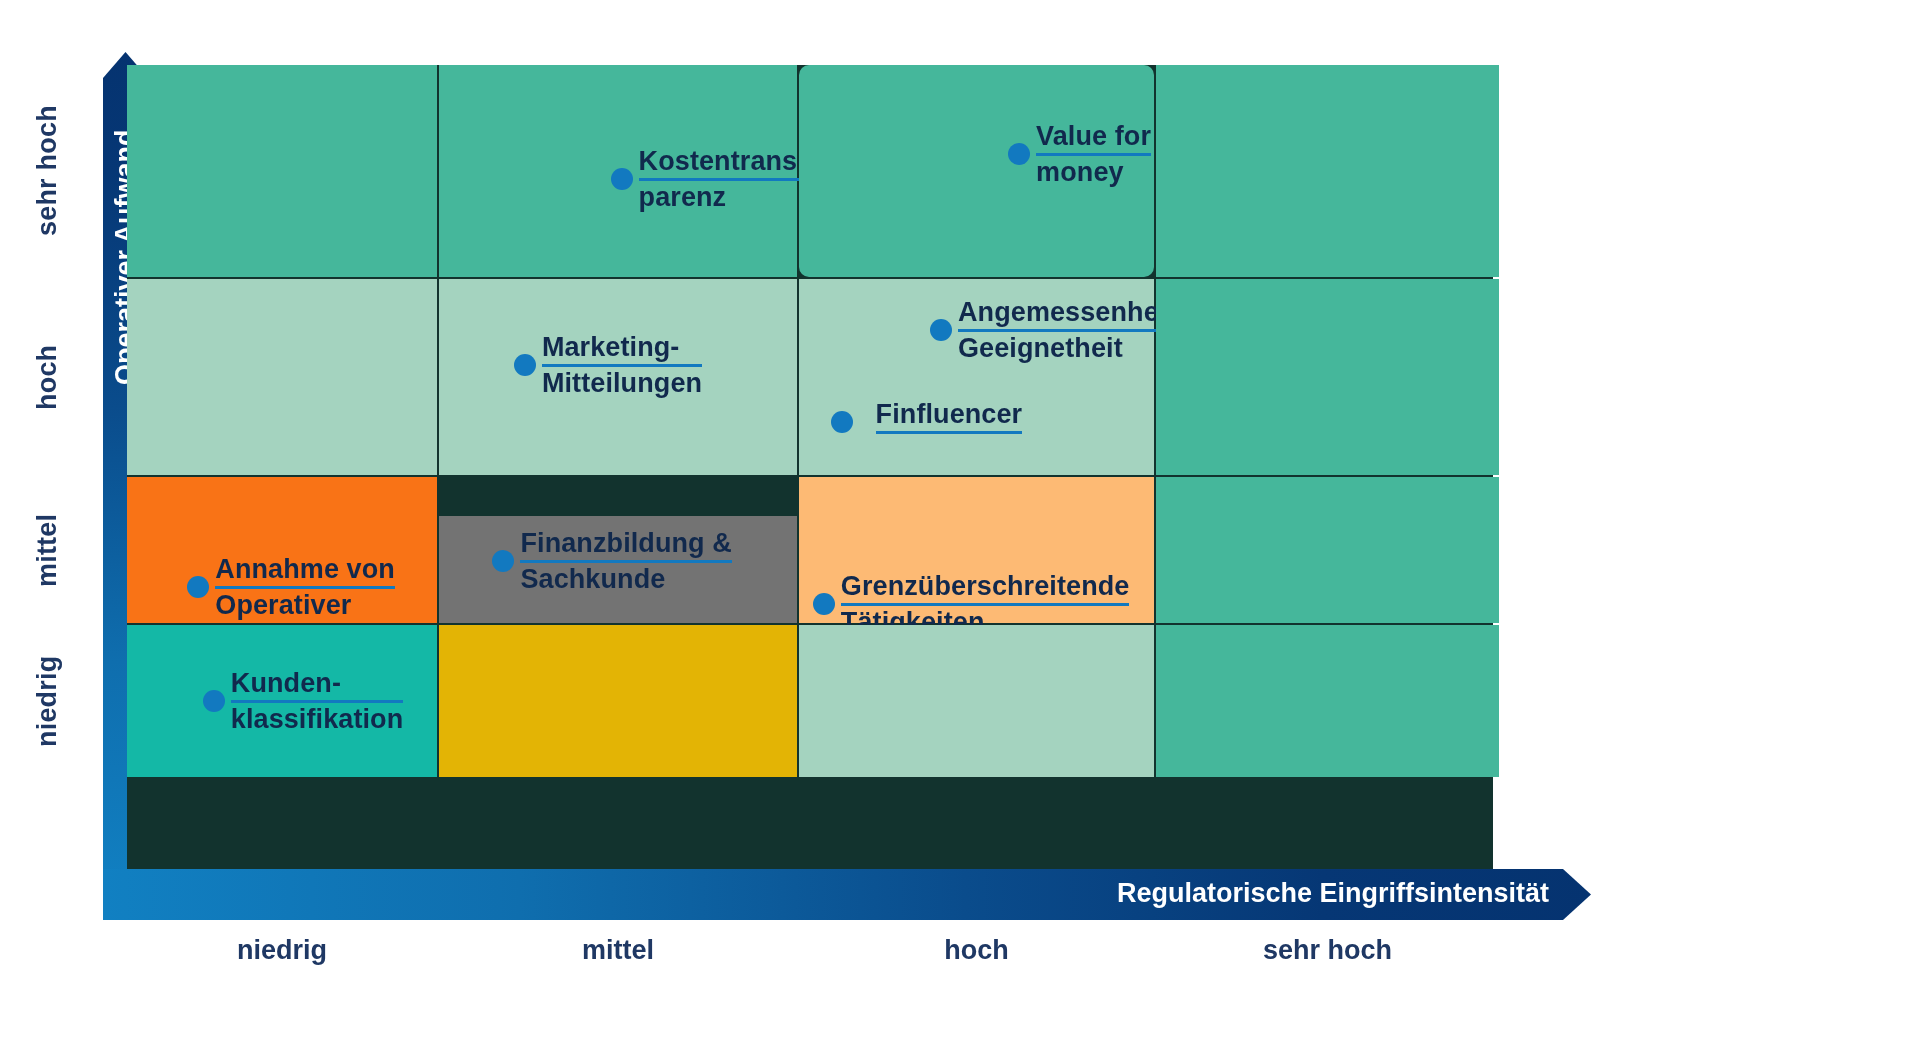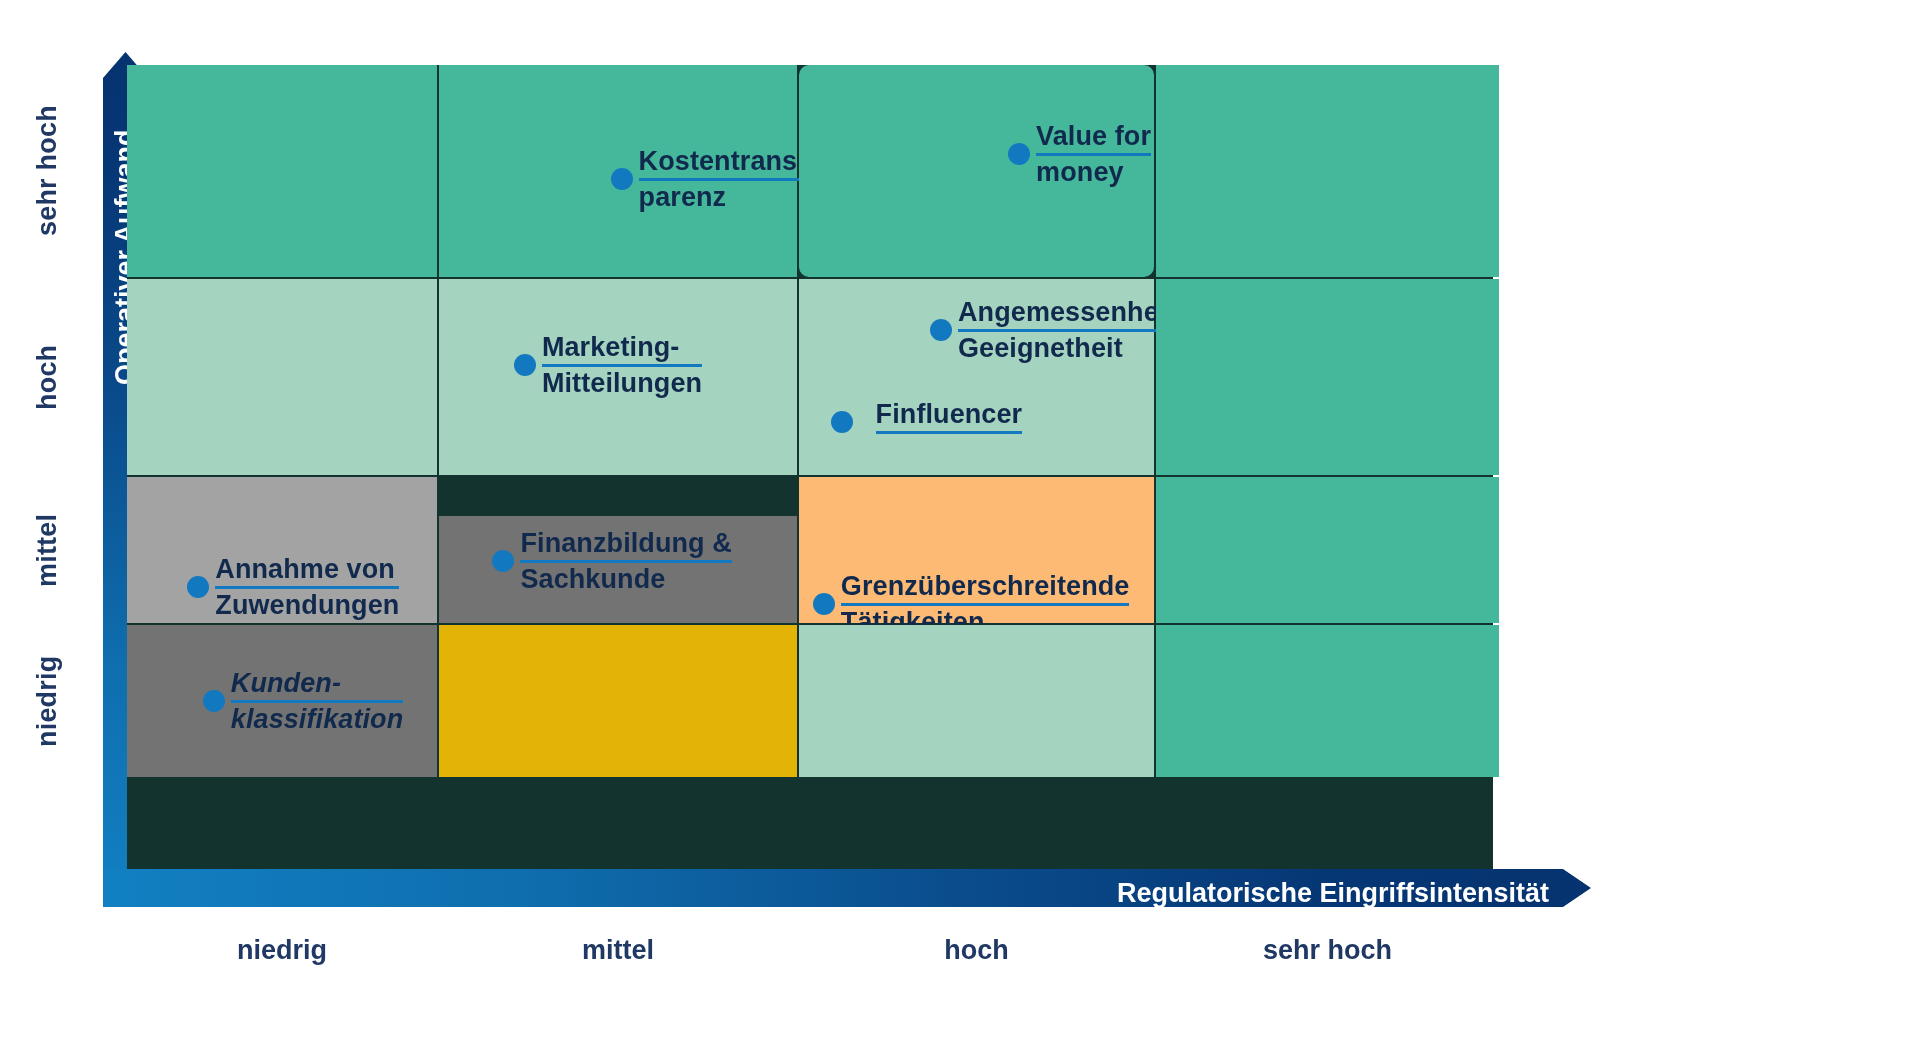--- a/index.html
+++ b/index.html
@@ -38,21 +38,21 @@
     color:#ffffff;font-weight:700;font-size:27px;
     writing-mode:vertical-rl;transform:rotate(180deg);
     display:flex;align-items:center;justify-content:center;
     white-space:nowrap;
   }
 
   
   #xaxis{
     position:absolute;
     left:103px; top:869px;
-    width:1488px; height:38px;
+    width:1488px; height:51px;
     background:linear-gradient(to right,#1180c2 0%,#0f6eae 28%,#0a4c8c 58%,#063775 82%,#053370 100%);
     -webkit-clip-path:polygon(0% 0%, calc(100% - 28px) 0%, 100% 50%, calc(100% - 28px) 100%, 0% 100%);
     clip-path:polygon(0% 0%, calc(100% - 28px) 0%, 100% 50%, calc(100% - 28px) 100%, 0% 100%);
   }
   #xaxis .axis-title{
     position:absolute;right:42px;top:0;height:49px;
     display:flex;align-items:center;
     color:#ffffff;font-weight:700;font-size:27px;white-space:nowrap;
   }
 
@@ -178,27 +178,27 @@
       <div class="marker mk-single" style="left:12%;top:73%;transform:translate(-11px,-50%);gap:17px;">
         <span class="dot"></span>
         <span class="mk-text" style="margin-top:-14px;">
           <span class="mk-top">Finfluencer</span>
           <span class="mk-line" style="top:auto;bottom:-2px;transform:none;"></span>
         </span>
       </div>
     </div>
     <div class="cell" style="background:#45b79b;"></div>
 
-    <div class="cell" style="background:#a3a3a3;padding-left:20px;">
+    <div class="cell" style="background:#f97316;padding-left:20px;">
       <div class="marker" style="left:23%;top:75%;transform:translate(-11px,-50%);">
         <span class="dot"></span>
         <span class="mk-text">
           <span class="mk-top">Annahme von</span>
           <span class="mk-line"></span>
-          <span class="mk-bot">Zuwendungen</span>
+          <span class="mk-bot">Operativer</span>
         </span>
       </div>
     </div>
     <div class="cell" style="background:#737373;margin-top:39px;">
       <div class="marker" style="left:18%;top:42%;transform:translate(-11px,-50%);">
         <span class="dot"></span>
         <span class="mk-text">
           <span class="mk-top">Finanzbildung &amp;</span>
           <span class="mk-line"></span>
           <span class="mk-bot">Sachkunde</span>
@@ -210,21 +210,21 @@
         <span class="dot"></span>
         <span class="mk-text">
           <span class="mk-top">Grenzüberschreitende</span>
           <span class="mk-line"></span>
           <span class="mk-bot">Tätigkeiten</span>
         </span>
       </div>
     </div>
     <div class="cell" style="background:#45b79b;"></div>
 
-    <div class="cell" style="background:#737373;font-style:italic;">
+    <div class="cell" style="background:#14b8a6;">
       <div class="marker" style="left:28%;top:50%;transform:translate(-11px,-50%);">
         <span class="dot"></span>
         <span class="mk-text">
           <span class="mk-top">Kunden-</span>
           <span class="mk-line"></span>
           <span class="mk-bot">klassifikation</span>
         </span>
       </div>
     </div>
     <div class="cell" style="background:#e3b405;"></div>

